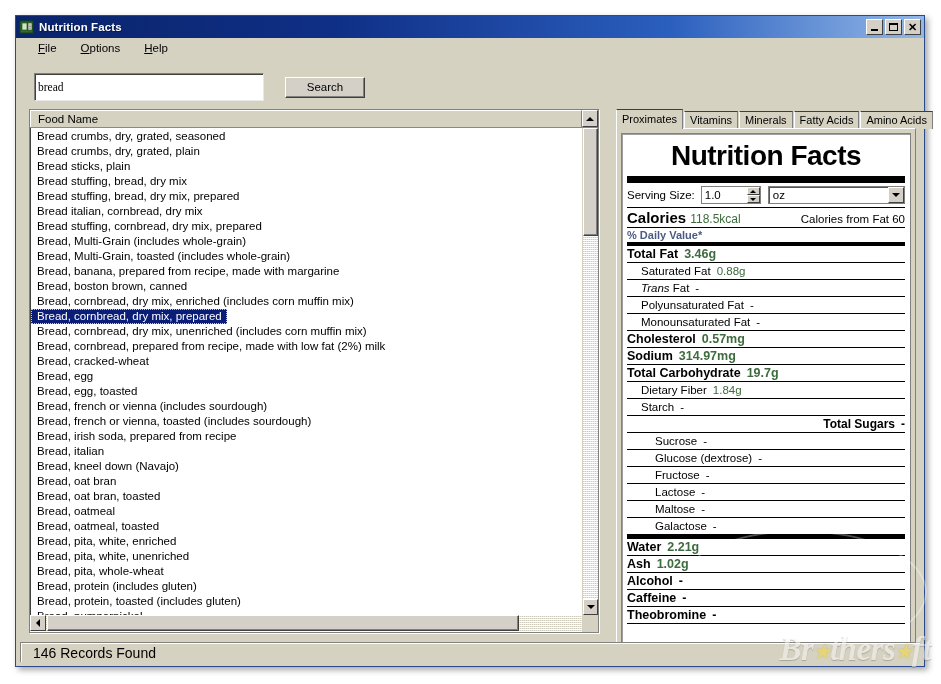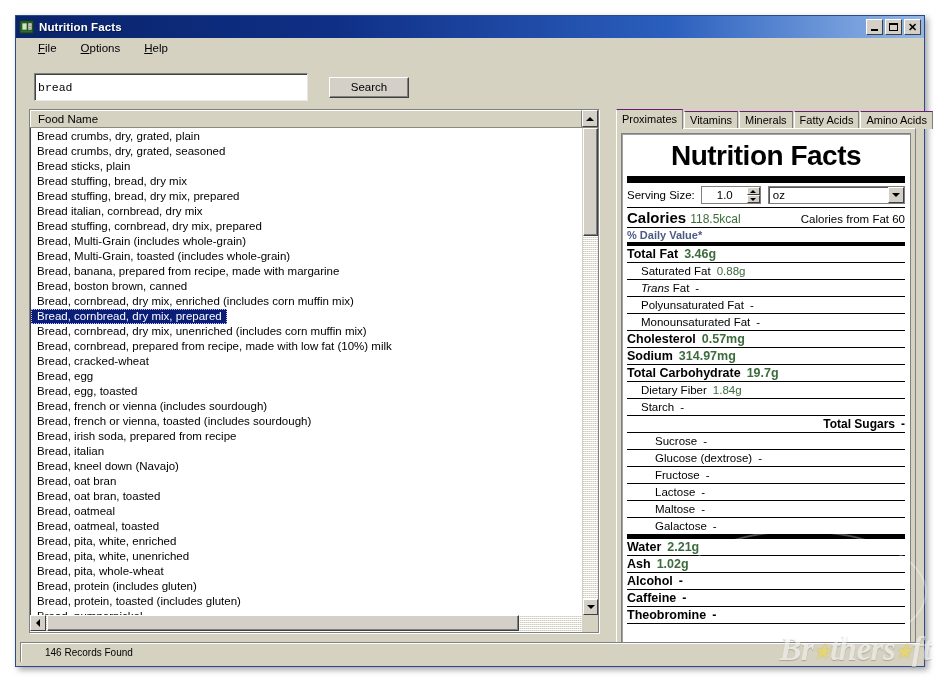--- a/index.html
+++ b/index.html
@@ -102,29 +102,29 @@
     background: #d6d2c2;
   }
 
   
   .searchrow {
     position: absolute;
     left: 18px; top: 35px;
     display: flex; align-items: center;
   }
   .search-input {
-    width: 274px; height: 19px;
+    width: 230px; height: 19px;
     background: #ffffff;
     border: 1px solid #808080;
     border-right-color: #e8e8e8;
     border-bottom-color: #e8e8e8;
     box-shadow: inset 1px 1px 0 #404040;
     box-sizing: border-box;
     font-size: 11.5px;
-    font-family: Liberation Mono, monospace;
+    font-family: Liberation Serif, serif;
     color: #000;
     padding: 13px 3px;
     outline: none;
   }
   .search-btn {
     margin-left: 21px;
     width: 80px; height: 21px;
     background: #d4d0c8;
     border-top: 1px solid #ffffff;
     border-left: 1px solid #ffffff;
@@ -404,21 +404,20 @@
   .spin-val {
     flex: 1 1 auto;
     font-size: 11.5px;
     padding-left: 3px;
     line-height: 16px;
     color: #000;
     background: #fff;
     border: none; outline: none;
     font-family: "Liberation Sans", sans-serif;
     width: 100%;
-    text-align: center;
   }
   .spin-btns {
     width: 13px;
     display: flex; flex-direction: column;
     flex: 0 0 auto;
   }
   .spin-btn {
     flex: 1 1 0;
     background: #d4d0c8;
     border-top: 1px solid #ffffff;
@@ -506,22 +505,22 @@
   .statusbar {
     position: absolute;
     left: 4px; right: 4px; bottom: 4px;
     height: 20px;
     background: #d6d2c2;
     border-top: 1px solid #808080;
     border-left: 1px solid #808080;
     box-shadow: inset 1px 1px 0 #ffffff;
     box-sizing: border-box;
     display: flex; align-items: center;
-    padding-left: 24px;
-    font-size: 10px;
+    padding-left: 12px;
+    font-size: 14px;
     color: #000;
   }
 
   
   .watermark {
     position: absolute;
     right: 4px; bottom: 2px;
     width: 290px; height: 70px;
     pointer-events: none;
     opacity: 0.55;
@@ -603,35 +602,35 @@
 
       <div class="listpanel">
         <div class="list-header">
           <div class="hcell">Food Name</div>
           <div class="hscroll-up">
               <i class="tri-up"></i>
             </div>
         </div>
 
         <div class="list-rows" id="list-rows">
+            <div class="row">Bread crumbs, dry, grated, seasoned</div>
             <div class="row">Bread crumbs, dry, grated, plain</div>
-            <div class="row">Bread crumbs, dry, grated, seasoned</div>
             <div class="row">Bread sticks, plain</div>
             <div class="row">Bread stuffing, bread, dry mix</div>
             <div class="row">Bread stuffing, bread, dry mix, prepared</div>
             <div class="row">Bread italian, cornbread, dry mix</div>
             <div class="row">Bread stuffing, cornbread, dry mix, prepared</div>
             <div class="row">Bread, Multi-Grain (includes whole-grain)</div>
             <div class="row">Bread, Multi-Grain, toasted (includes whole-grain)</div>
             <div class="row">Bread, banana, prepared from recipe, made with margarine</div>
             <div class="row">Bread, boston brown, canned</div>
             <div class="row">Bread, cornbread, dry mix, enriched (includes corn muffin mix)</div>
             <div class="row selected">Bread, cornbread, dry mix, prepared</div>
             <div class="row">Bread, cornbread, dry mix, unenriched (includes corn muffin mix)</div>
-            <div class="row">Bread, cornbread, prepared from recipe, made with low fat (10%) milk</div>
+            <div class="row">Bread, cornbread, prepared from recipe, made with low fat (2%) milk</div>
             <div class="row">Bread, cracked-wheat</div>
             <div class="row">Bread, egg</div>
             <div class="row">Bread, egg, toasted</div>
             <div class="row">Bread, french or vienna (includes sourdough)</div>
             <div class="row">Bread, french or vienna, toasted (includes sourdough)</div>
             <div class="row">Bread, irish soda, prepared from recipe</div>
             <div class="row">Bread, italian</div>
             <div class="row">Bread, kneel down (Navajo)</div>
             <div class="row">Bread, oat bran</div>
             <div class="row">Bread, oat bran, toasted</div>

